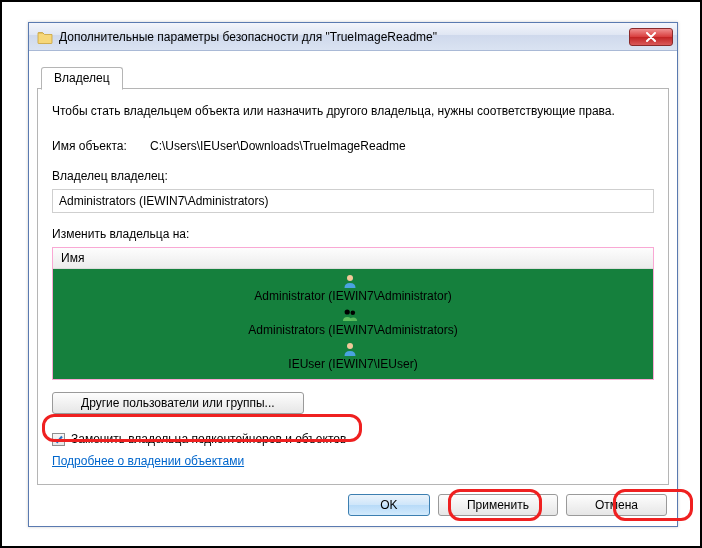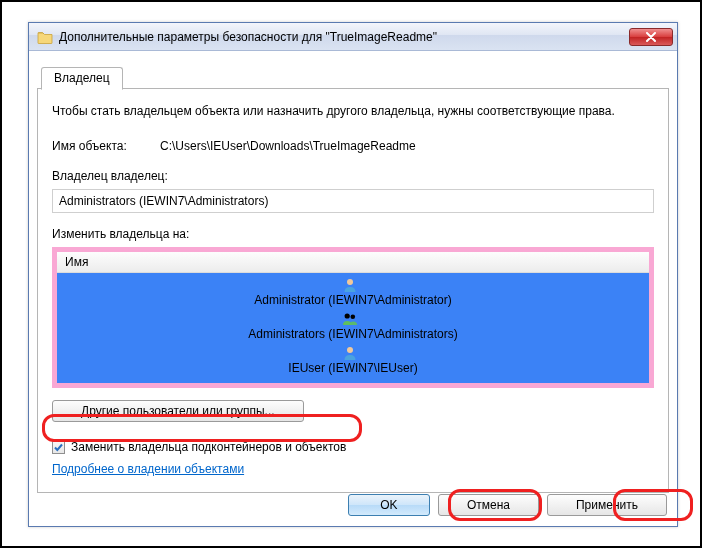--- a/index.html
+++ b/index.html
@@ -67,35 +67,35 @@
   }
   .tab-page {
     border: 1px solid #b5b5b5;
     border-top: none;
     padding: 14px 14px 16px 14px;
     background: #fff;
   }
 
   .desc { margin: 0 0 20px 0; font-size: 12px; line-height: 1.35; }
   .row-lbl { margin-bottom: 6px; }
-  .obj-row { display: flex; gap: 28px; margin-bottom: 16px; }
+  .obj-row { display: flex; gap: 18px; margin-bottom: 16px; }
   .obj-row .lbl { min-width: 80px; }
 
   .ro-field {
     border: 1px solid #cfcfcf;
     background: #fff;
     padding: 4px 6px;
     font-size: 12px;
     color: #000;
     margin-bottom: 14px;
   }
 
   .owner-listbox {
-    border: 5px solid #f9a8d4;
-    background: #3b82f6;
+    border: 1px solid #f9a8d4;
+    background: #15803d;
     min-height: 100px;
   }
   .owner-list-header {
     background: linear-gradient(to bottom, #fdfdfd, #ececec);
     border-bottom: 1px solid #dcdcdc;
     padding: 3px 8px;
     font-size: 12px;
   }
   .owner-item {
     display: flex; align-items: center;
@@ -247,22 +247,22 @@
           </svg>
         </span>
         <span>Заменить владельца подконтейнеров и объектов</span>
       </label>
 
       <a class="link">Подробнее о владении объектами</a>
     </div>
 
     <div class="footer">
       <button class="btn btn-default">OK</button>
+      <button class="btn btn-std">Применить</button>
       <button class="btn btn-std">Отмена</button>
-      <button class="btn btn-std">Применить</button>
     </div>
 
   </div>
 </div>
 
 <div class="callout c1"></div>
 <div class="callout c2"></div>
 <div class="callout c3"></div>
 
 </body></html>

